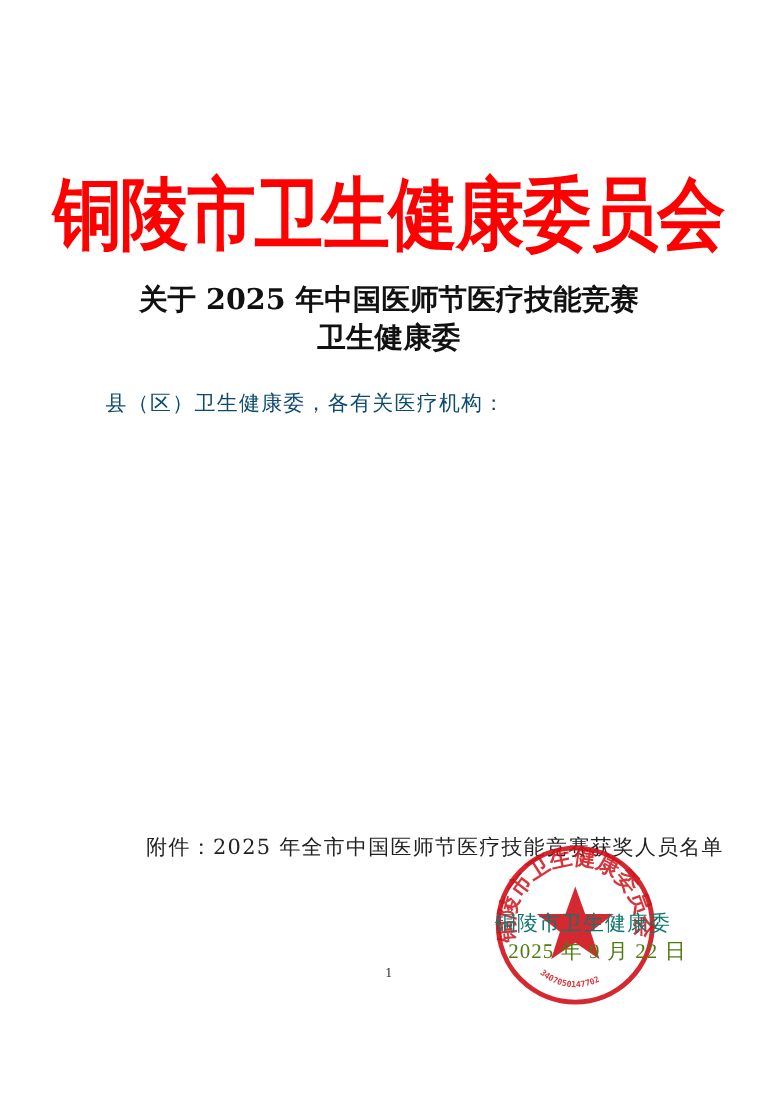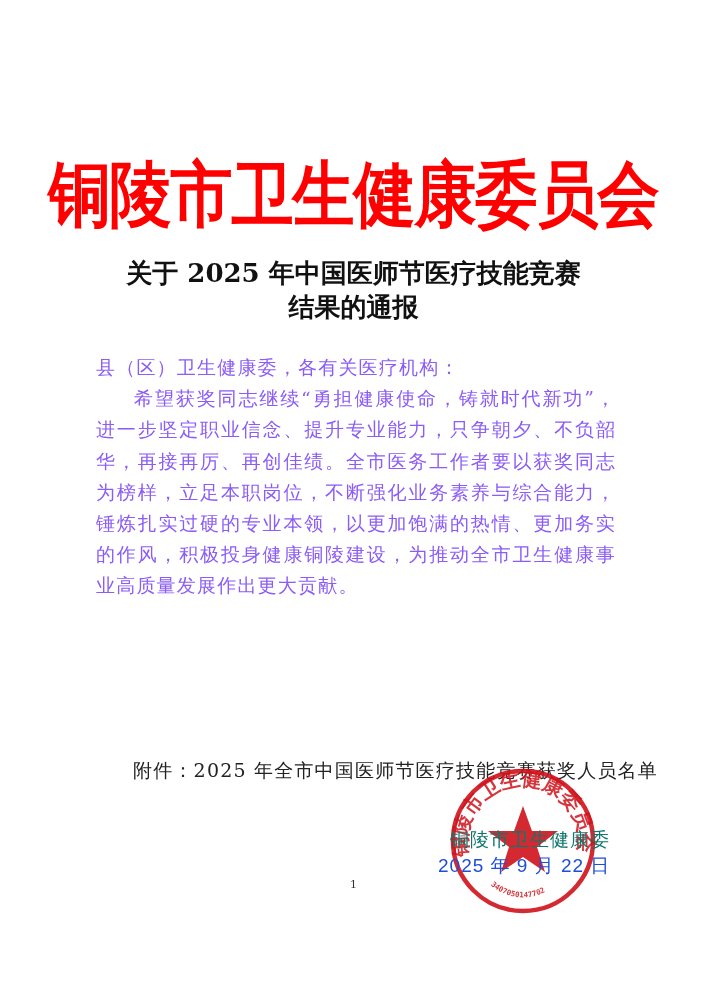--- a/index.html
+++ b/index.html
@@ -13,63 +13,62 @@
       transform: scaleY(1.15); transform-origin: center;
     }
     .title {
       position: absolute; left: 0; width: 707px; top: 256px;
       text-align: center; color: #111;
       font-family: "DejaVu Serif", "Liberation Serif", serif;
       font-weight: bold; font-size: 26px; line-height: 34px;
     }
     .body-text {
       position: absolute; left: 96px; width: 520px; top: 352px;
-      color: #8b5cf6; font-family: "DejaVu Serif", "Liberation Serif", serif;
+      color: #0c4a6e; font-family: "DejaVu Serif", "Liberation Serif", serif;
       font-size: 19px; line-height: 31.2px; letter-spacing: 1.2px;
     }
     .body-text p { margin: 0; text-align: justify; }
     .indent { text-indent: 2em; }
     .attachment {
       position: absolute; left: 133px; top: 755px; width: 500px;
       color: #222; font-family: "DejaVu Serif", "Liberation Serif", serif;
       font-size: 19px; line-height: 30px; letter-spacing: 1.2px; white-space: nowrap;
     }
     .stamp {
       position: absolute; left: 448px; top: 768px; width: 150px; height: 146px;
     }
     .signature {
       position: absolute; left: 450px; top: 824px;
       color: #0f766e; font-family: "DejaVu Serif", "Liberation Serif", serif;
       font-size: 19px; line-height: 30px; white-space: nowrap; letter-spacing: 1px;
     }
     .date {
-      position: absolute; left: 438px; top: 851px;
-      color: #1d4ed8; font-family: Liberation Sans, sans-serif;
+      position: absolute; left: 462px; top: 851px;
+      color: #4d7c0f; font-family: Liberation Serif, serif;
       font-size: 19px; line-height: 30px; white-space: nowrap; letter-spacing: 1px;
     }
     .page-number {
       position: absolute; left: 0; width: 707px; top: 878px; text-align: center;
       color: #333; font-family: "DejaVu Serif", "Liberation Serif", serif; font-size: 11px;
     }
   </style>
 </head>
 <body>
 
 <div class="page">
 
   <div class="masthead">铜陵市卫生健康委员会</div>
 
   <div class="title">
     <div>关于 2025 年中国医师节医疗技能竞赛</div>
-    <div>结果的通报</div>
+    <div>卫生健康委</div>
   </div>
 
   <div class="body-text">
     <p>县（区）卫生健康委，各有关医疗机构：</p>
-    <p class="indent">希望获奖同志继续“勇担健康使命，铸就时代新功”，进一步坚定职业信念、提升专业能力，只争朝夕、不负韶华，再接再厉、再创佳绩。全市医务工作者要以获奖同志为榜样，立足本职岗位，不断强化业务素养与综合能力，锤炼扎实过硬的专业本领，以更加饱满的热情、更加务实的作风，积极投身健康铜陵建设，为推动全市卫生健康事业高质量发展作出更大贡献。</p>
   </div>
 
   <div class="attachment">附件：2025 年全市中国医师节医疗技能竞赛获奖人员名单</div>
 
   <div class="stamp">
     <svg width="150" height="146" viewBox="0 0 150 146">
       <defs>
         <path id="sealArc" d="M 22 92 A 56 56 0 1 1 128 92" fill="none"></path>
         <path id="codeArc" d="M 38 112 A 48 48 0 0 0 112 112" fill="none"></path>
       </defs>

